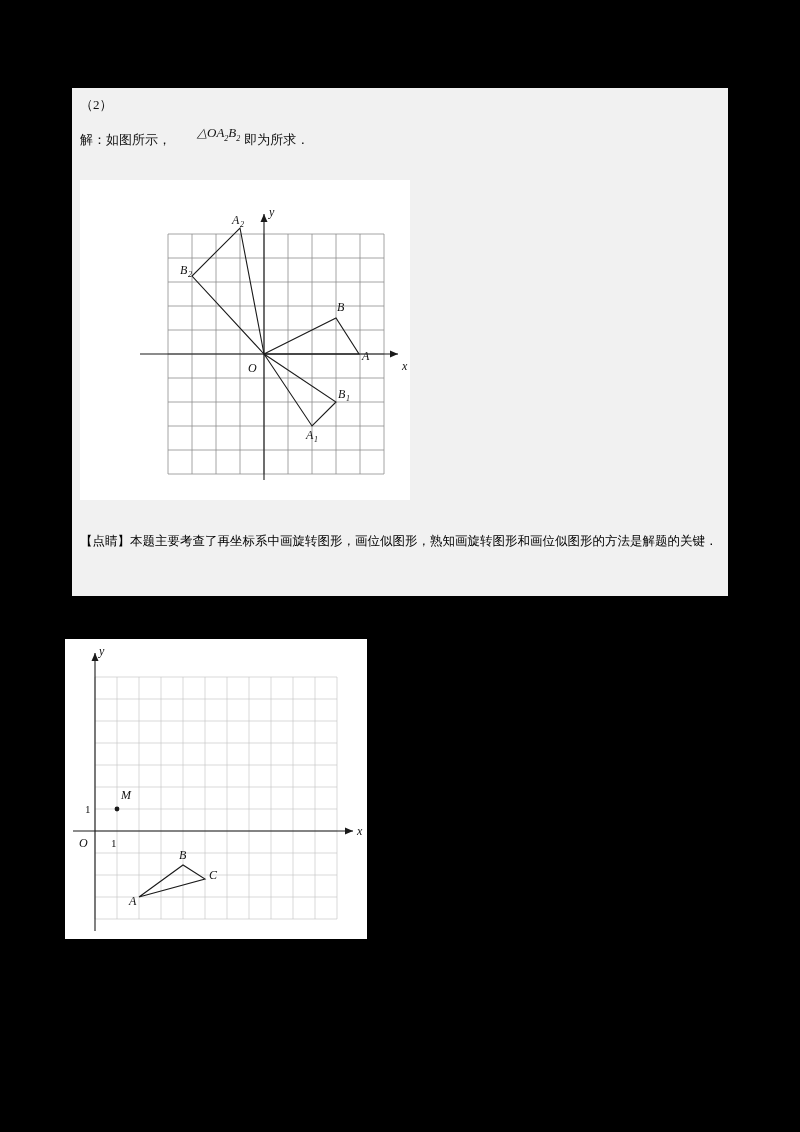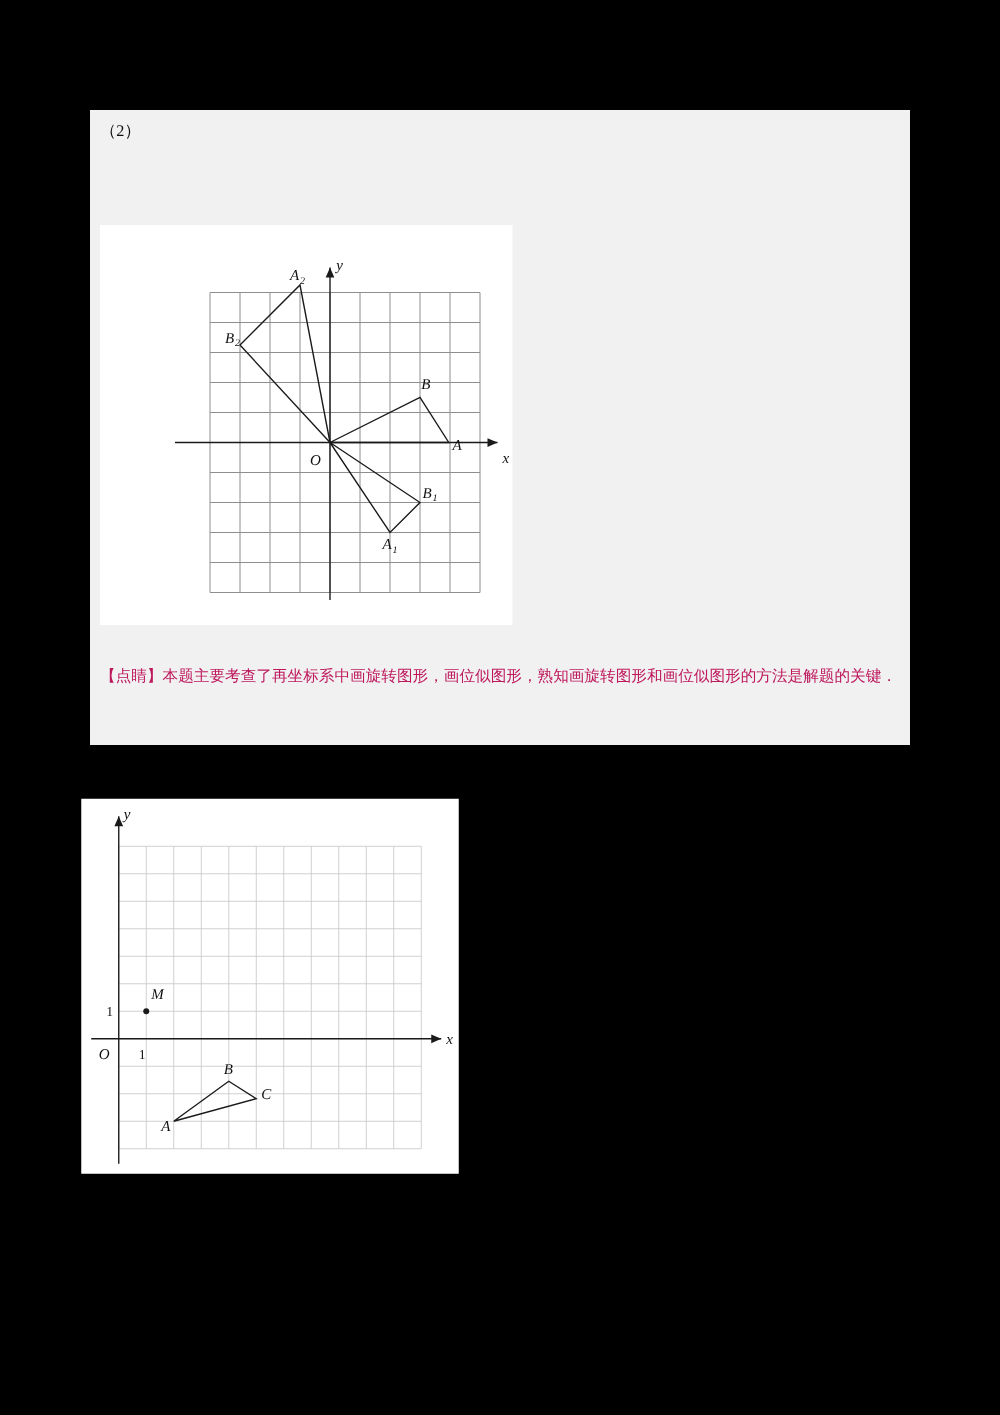--- a/index.html
+++ b/index.html
@@ -72,21 +72,21 @@
     background: #ffffff;
   }
 
   .note {
     position: absolute;
     left: 8px;
     top: 440px;
     width: 640px;
     font-size: 12.5px;
     line-height: 26px;
-    color: #be185d;
+    color: #000000;
     font-family: "DejaVu Sans", sans-serif;
   }
 
   
   .figure2-wrap {
     position: absolute;
     left: 65px;
     top: 639px;
     width: 302px;
     height: 300px;
@@ -118,20 +118,23 @@
 </style>
 </head>
 <body>
 
 <div class="page">
 
   <div class="answer-block">
 
     <div class="label-2">（2）</div>
 
+    <div class="solution-line">
+      <span>解：如图所示，</span><span class="mathterm"><span>△OA</span><sub>2</sub><span>B</span><sub>2</sub></span><span>即为所求．</span>
+    </div>
 
     <div class="figure1">
       <svg width="330" height="320" viewBox="0 0 330 320">
 
         <g>
 
           <line class="gridline-dark" x1="88" y1="54" x2="88" y2="294"></line>
           <line class="gridline-dark" x1="112" y1="54" x2="112" y2="294"></line>
           <line class="gridline-dark" x1="136" y1="54" x2="136" y2="294"></line>
           <line class="gridline-dark" x1="160" y1="54" x2="160" y2="294"></line>

